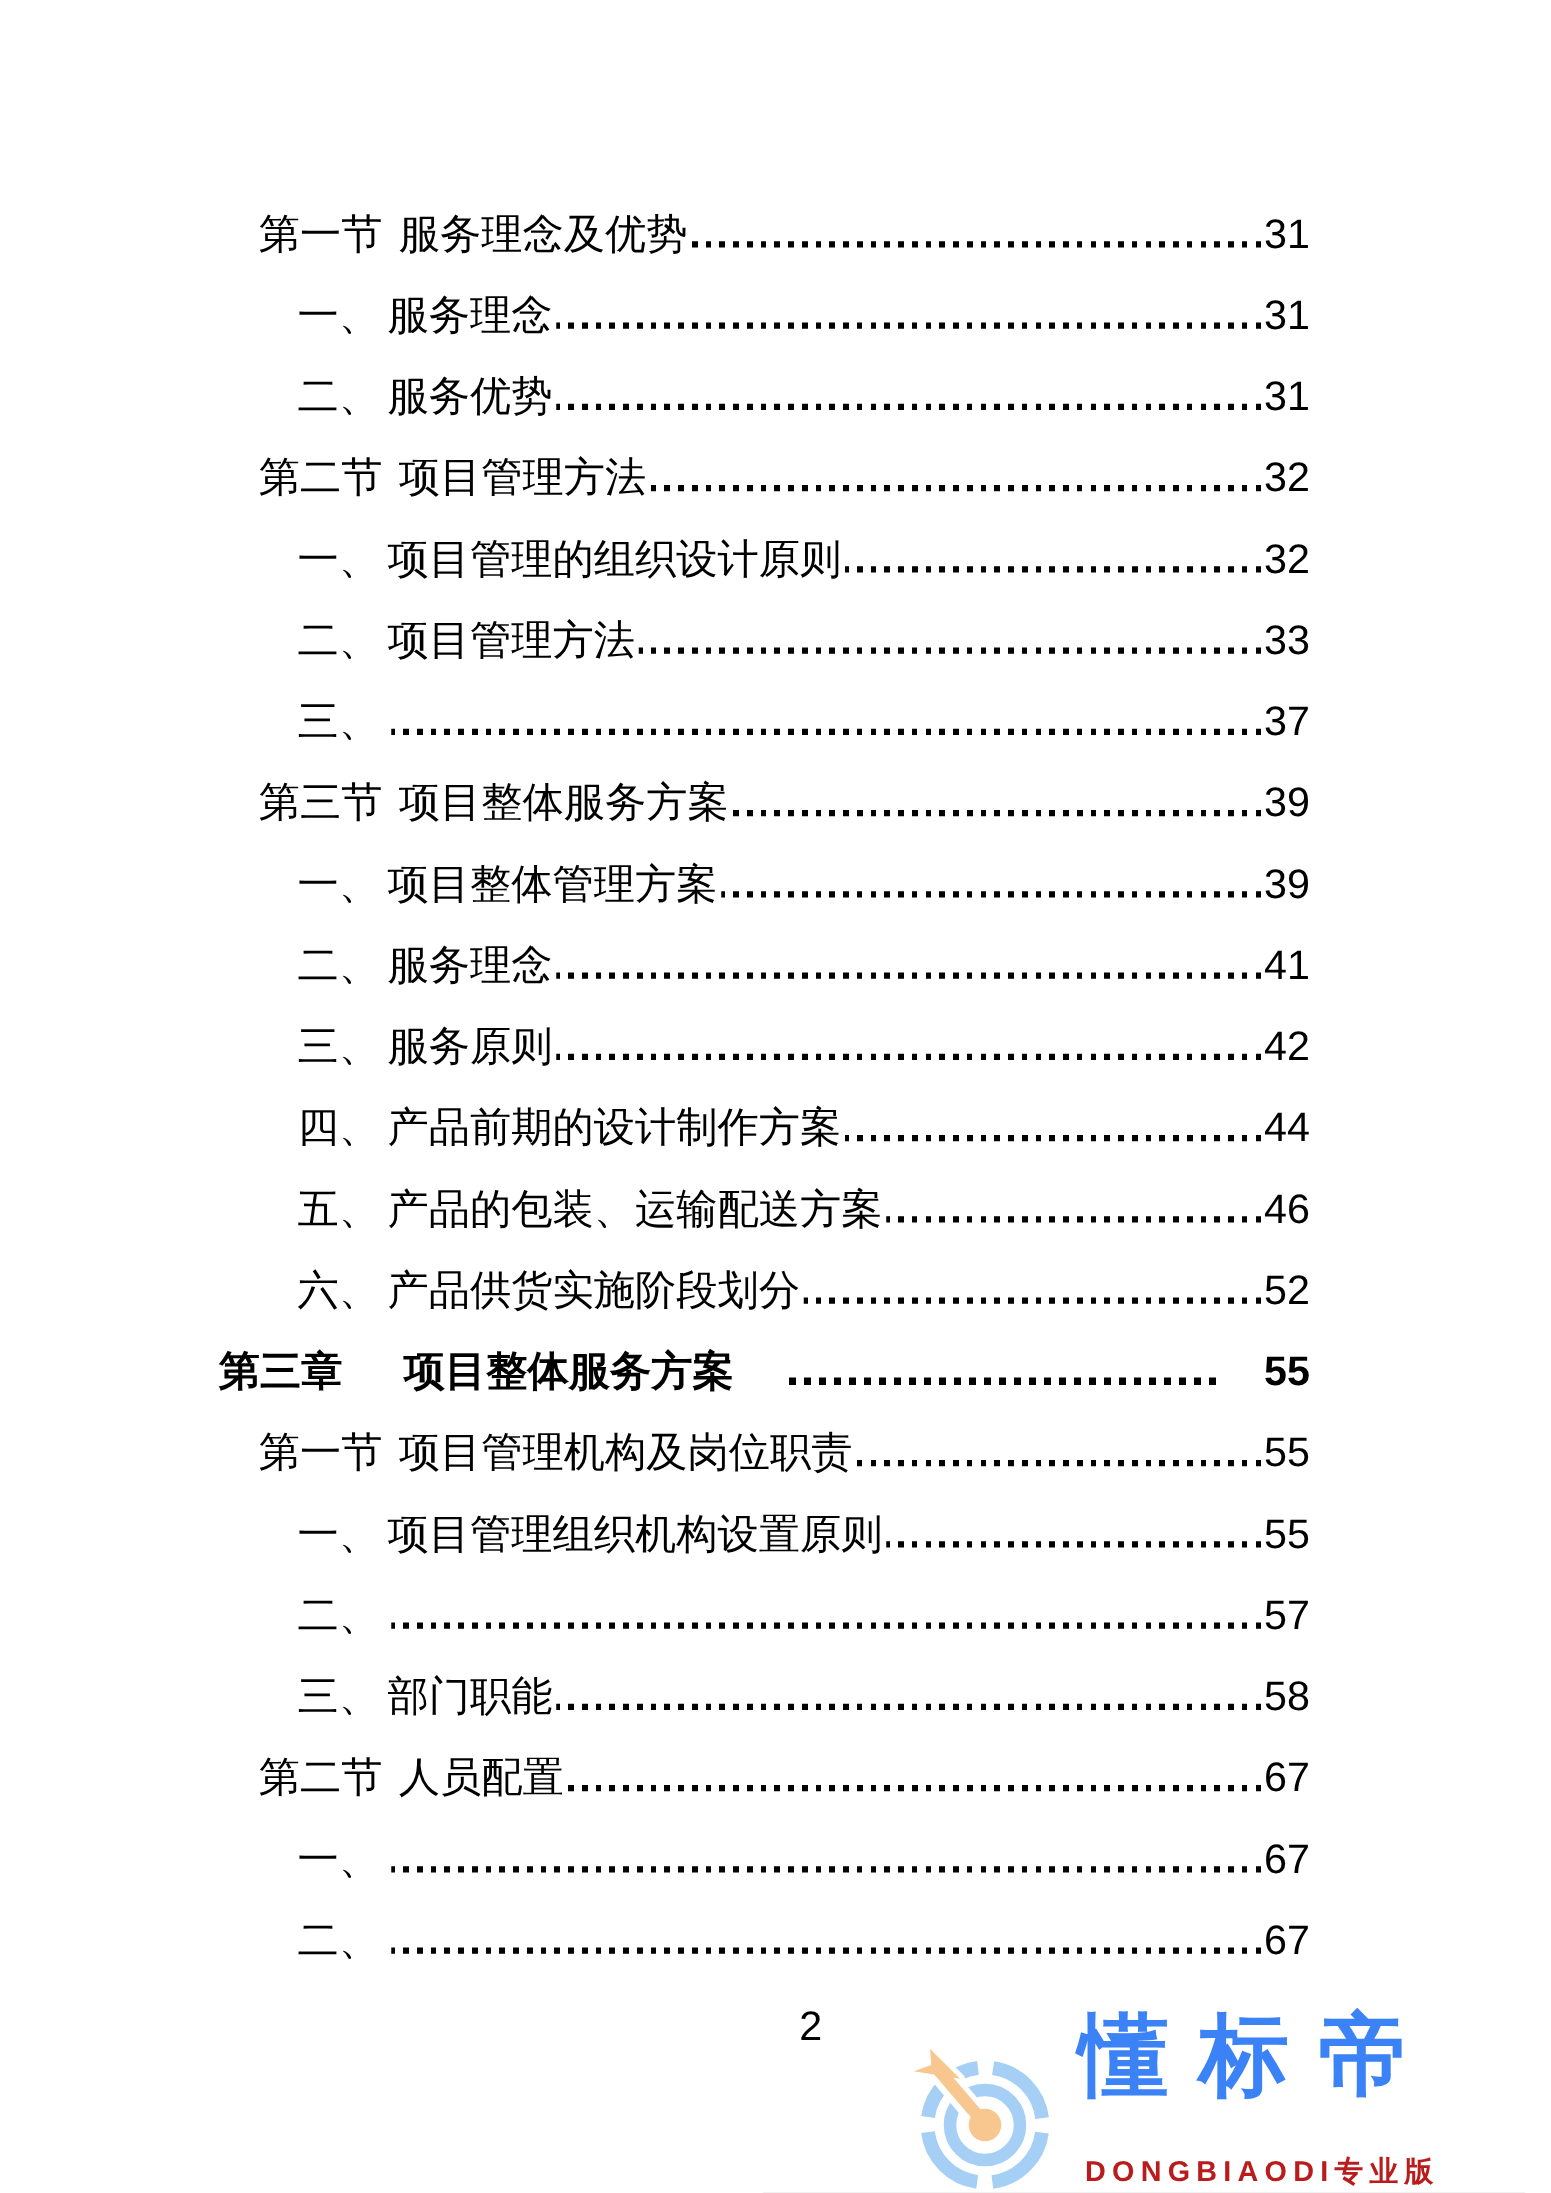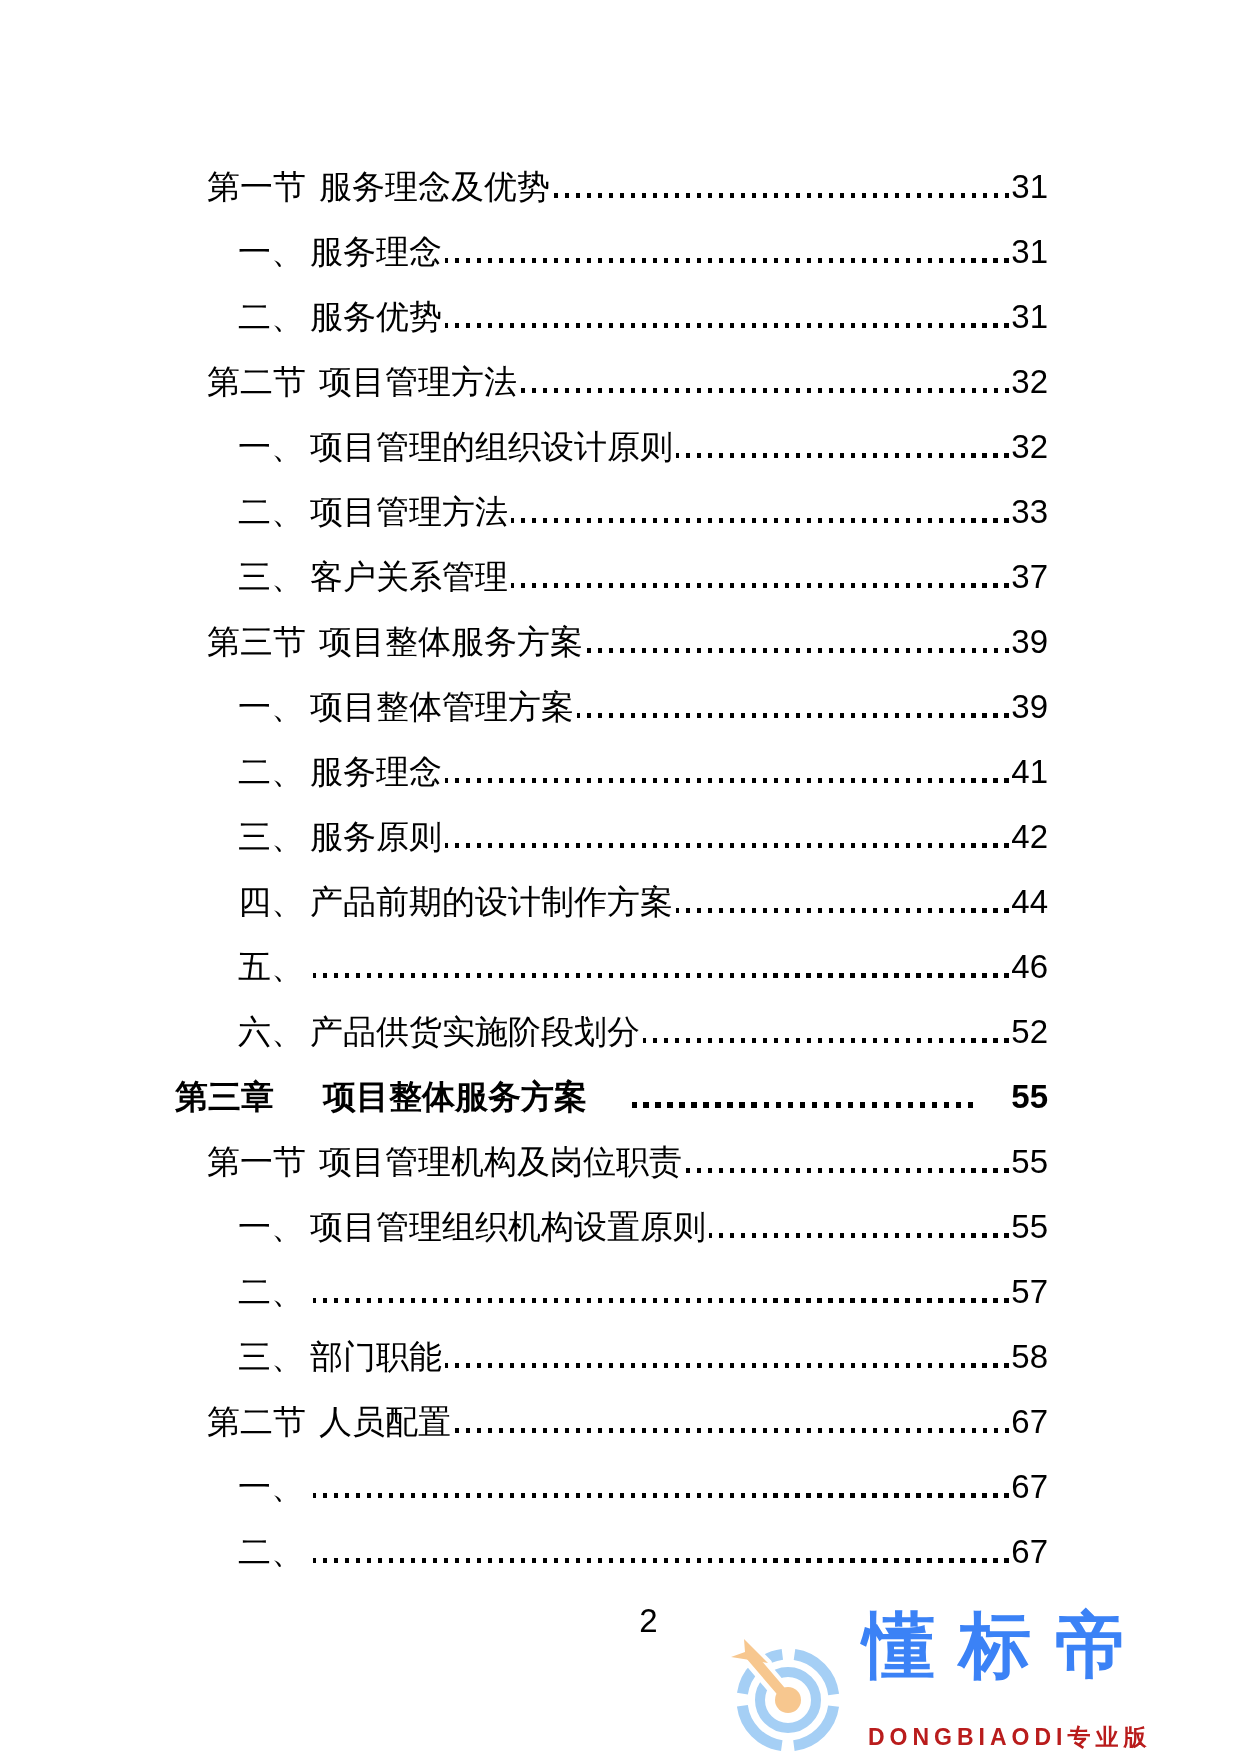--- a/index.html
+++ b/index.html
@@ -109,21 +109,20 @@
 
       <div class="row level-item">
         <span class="num">二、</span>
         <span class="title">项目管理方法</span>
         <span class="leader"></span>
         <span class="pagenum">33</span>
       </div>
 
       <div class="row level-item">
         <span class="num">三、</span>
-        <span class="title">客户关系管理</span>
         <span class="leader"></span>
         <span class="pagenum">37</span>
       </div>
 
       <div class="row level-section">
         <span class="num">第三节</span>
         <span class="title">项目整体服务方案</span>
         <span class="leader"></span>
         <span class="pagenum">39</span>
       </div>
@@ -151,20 +150,21 @@
 
       <div class="row level-item">
         <span class="num">四、</span>
         <span class="title">产品前期的设计制作方案</span>
         <span class="leader"></span>
         <span class="pagenum">44</span>
       </div>
 
       <div class="row level-item">
         <span class="num">五、</span>
+        <span class="title">产品的包装、运输配送方案</span>
         <span class="leader"></span>
         <span class="pagenum">46</span>
       </div>
 
       <div class="row level-item">
         <span class="num">六、</span>
         <span class="title">产品供货实施阶段划分</span>
         <span class="leader"></span>
         <span class="pagenum">52</span>
       </div>

